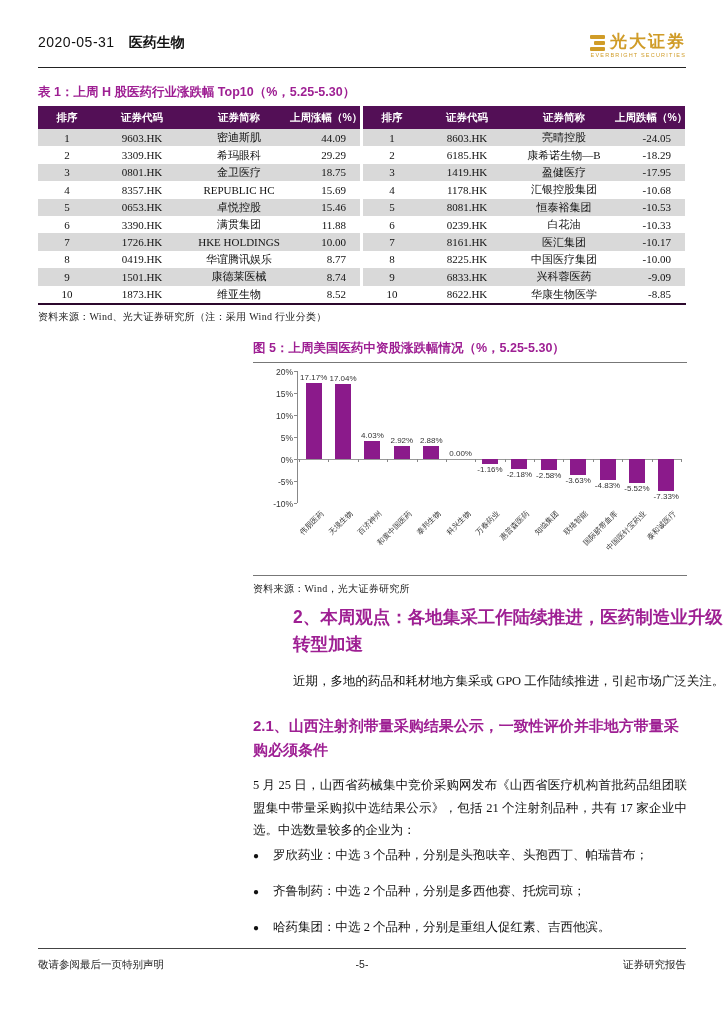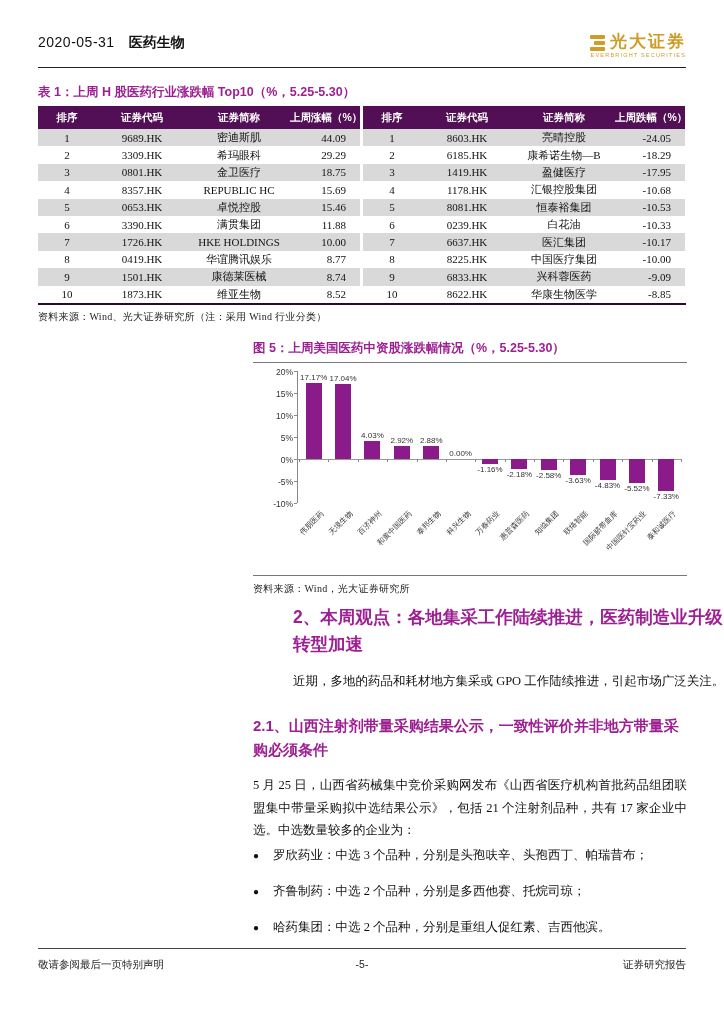--- a/index.html
+++ b/index.html
@@ -105,21 +105,21 @@
           <tr>
             <th>排序</th>
             <th>证券代码</th>
             <th>证券简称</th>
             <th>上周涨幅（%）</th>
           </tr>
         </thead>
         <tbody>
           <tr class="alt">
             <td>1</td>
-            <td>9689.HK</td>
+            <td>9603.HK</td>
             <td>密迪斯肌</td>
             <td>44.09</td>
           </tr>
           <tr>
             <td>2</td>
             <td>3309.HK</td>
             <td>希玛眼科</td>
             <td>29.29</td>
           </tr>
           <tr class="alt">
@@ -219,21 +219,21 @@
             <td>-10.53</td>
           </tr>
           <tr>
             <td>6</td>
             <td>0239.HK</td>
             <td>白花油</td>
             <td>-10.33</td>
           </tr>
           <tr class="alt">
             <td>7</td>
-            <td>6637.HK</td>
+            <td>8161.HK</td>
             <td>医汇集团</td>
             <td>-10.17</td>
           </tr>
           <tr>
             <td>8</td>
             <td>8225.HK</td>
             <td>中国医疗集团</td>
             <td>-10.00</td>
           </tr>
           <tr class="alt">

